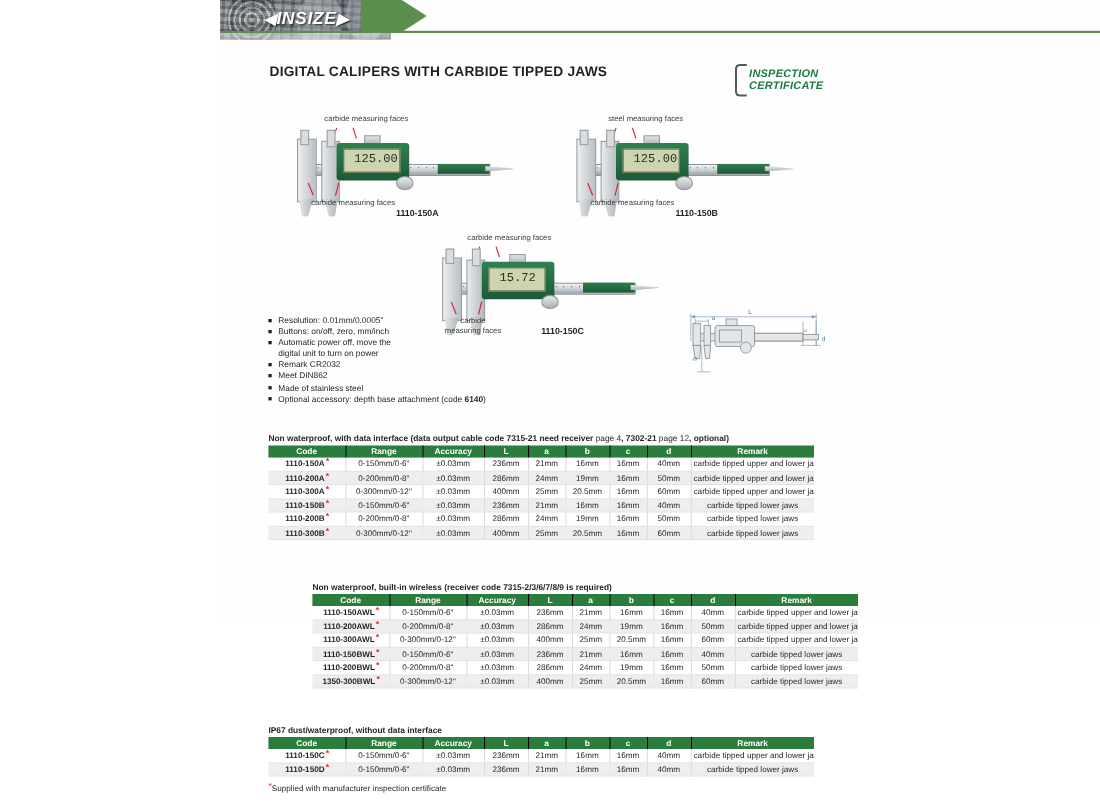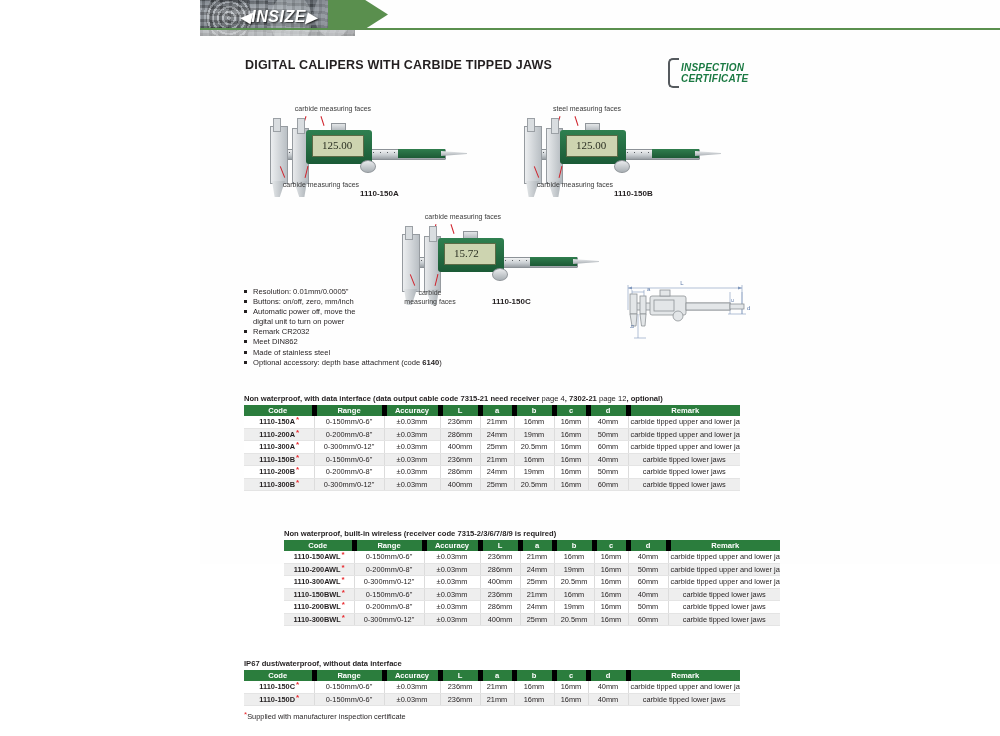--- a/index.html
+++ b/index.html
@@ -54,21 +54,21 @@
   .cal-tip{position:absolute;left:193px;top:35px;width:26px;height:5px;background:linear-gradient(180deg,#e7e9eb,#a8aeb3);clip-path:polygon(0 0,100% 42%,100% 58%,0 100%);}
   .cal-green{position:absolute;left:150px;top:33px;width:47px;height:9px;background:linear-gradient(180deg,#2f7d4d,#1d5a36);}
   .cal-jaw-fixed{position:absolute;left:22px;top:10px;width:16px;height:56px;background:linear-gradient(90deg,#eceef0,#b9bfc4);border:1px solid #969ba0;}
   .cal-jaw-fixed:before{content:"";position:absolute;left:2px;top:-9px;width:6px;height:12px;background:#d9dde0;border:1px solid #9ba0a5;}
   .cal-jaw-fixed:after{content:"";position:absolute;left:1px;bottom:-14px;width:13px;height:16px;background:linear-gradient(90deg,#e4e7e9,#aeb4b9);clip-path:polygon(0 0,100% 0,60% 100%,20% 100%);}
   .cal-slide{position:absolute;left:44px;top:12px;width:15px;height:54px;background:linear-gradient(90deg,#e8eaec,#b4babf);border:1px solid #969ba0;}
   .cal-slide:before{content:"";position:absolute;left:4px;top:-11px;width:6px;height:14px;background:#d9dde0;border:1px solid #9ba0a5;}
   .cal-slide:after{content:"";position:absolute;left:1px;bottom:-14px;width:13px;height:16px;background:linear-gradient(90deg,#e4e7e9,#aeb4b9);clip-path:polygon(0 0,100% 0,80% 100%,40% 100%);}
   .cal-body{position:absolute;left:58px;top:14px;width:66px;height:34px;background:linear-gradient(180deg,#2f8050,#1b5a36);border-radius:3px;}
   .cal-lcd{position:absolute;left:64px;top:19px;width:50px;height:20px;background:#cdd4b0;border:1px solid #5c6b46;}
-  .cal-lcd span{position:absolute;left:9px;top:3px;font-family:Liberation Serif, serif;font-size:11px;color:#2a2f22;letter-spacing:0px;}
+  .cal-lcd span{position:absolute;left:9px;top:3px;font-family:Liberation Mono, monospace;font-size:11px;color:#2a2f22;letter-spacing:0px;}
   .cal-thumb{position:absolute;left:112px;top:44px;width:14px;height:11px;border-radius:50%;background:linear-gradient(180deg,#e9ebed,#a9afb4);border:1px solid #8f9499;}
   .cal-screw{position:absolute;left:83px;top:7px;width:13px;height:8px;background:linear-gradient(180deg,#e3e6e8,#a8aeb3);border:1px solid #90959a;}
   .redline{position:absolute;border-left:1px solid #d0202a;height:11px;}
 
   
   .bullets{position:absolute;left:44px;top:287px;width:260px;font-size:7.6px;line-height:10.1px;color:#231f20;}
   .bullets div{position:relative;padding-left:9px;}
   .bullets div.cont{padding-left:9px;}
   .bullets div .sq{position:absolute;left:0;top:3px;width:3px;height:3px;background:#231f20;}
   .bullets b{font-weight:bold;}
@@ -76,21 +76,21 @@
   
   .tech{position:absolute;left:410px;top:258px;width:150px;height:85px;}
   .tech svg{display:block;}
 
   
   .tblblock{position:absolute;left:44px;width:496px;}
   .tbl-title{font-size:7.6px;font-weight:bold;margin-bottom:2px;color:#231f20;}
   .tbl-title .reg{font-weight:normal;}
   table{border-collapse:collapse;width:496px;table-layout:fixed;font-size:7.4px;}
   thead th{background:#2b7d3d;color:#ffffff;font-weight:bold;font-size:7.6px;height:11px;
-    border-right:5px solid #000000;text-align:center;padding:0;}
+    border-right:1px solid #000000;text-align:center;padding:0;}
   thead th:last-child{border-right:none;}
   tbody td{height:11.5px;text-align:center;border-right:1px solid #dcdcdc;border-bottom:1px solid #e4e4e4;
     padding:0 2px;color:#231f20;white-space:nowrap;overflow:hidden;}
   tbody td:last-child{border-right:none;}
   tbody tr:nth-child(odd){background:#ffffff;}
   tbody tr:nth-child(even){background:#eeeeee;}
   td.code{font-weight:bold;position:relative;}
   td.code .star{color:#e8272c;font-size:8px;position:relative;top:-2px;left:1px;}
   .footnote{position:absolute;left:44px;font-size:7.4px;color:#231f20;}
   .footnote .star{color:#e8272c;font-size:8px;position:relative;top:-2px;}
@@ -410,21 +410,21 @@
             <td>0-200mm/0-8"</td>
             <td>±0.03mm</td>
             <td>286mm</td>
             <td>24mm</td>
             <td>19mm</td>
             <td>16mm</td>
             <td>50mm</td>
             <td>carbide tipped lower jaws</td>
           </tr>
           <tr>
-            <td class="code"><span>1110-300BWL</span><span class="star">*</span></td>
+            <td class="code"><span>1350-300BWL</span><span class="star">*</span></td>
             <td>0-300mm/0-12"</td>
             <td>±0.03mm</td>
             <td>400mm</td>
             <td>25mm</td>
             <td>20.5mm</td>
             <td>16mm</td>
             <td>60mm</td>
             <td>carbide tipped lower jaws</td>
           </tr>
         </tbody>

